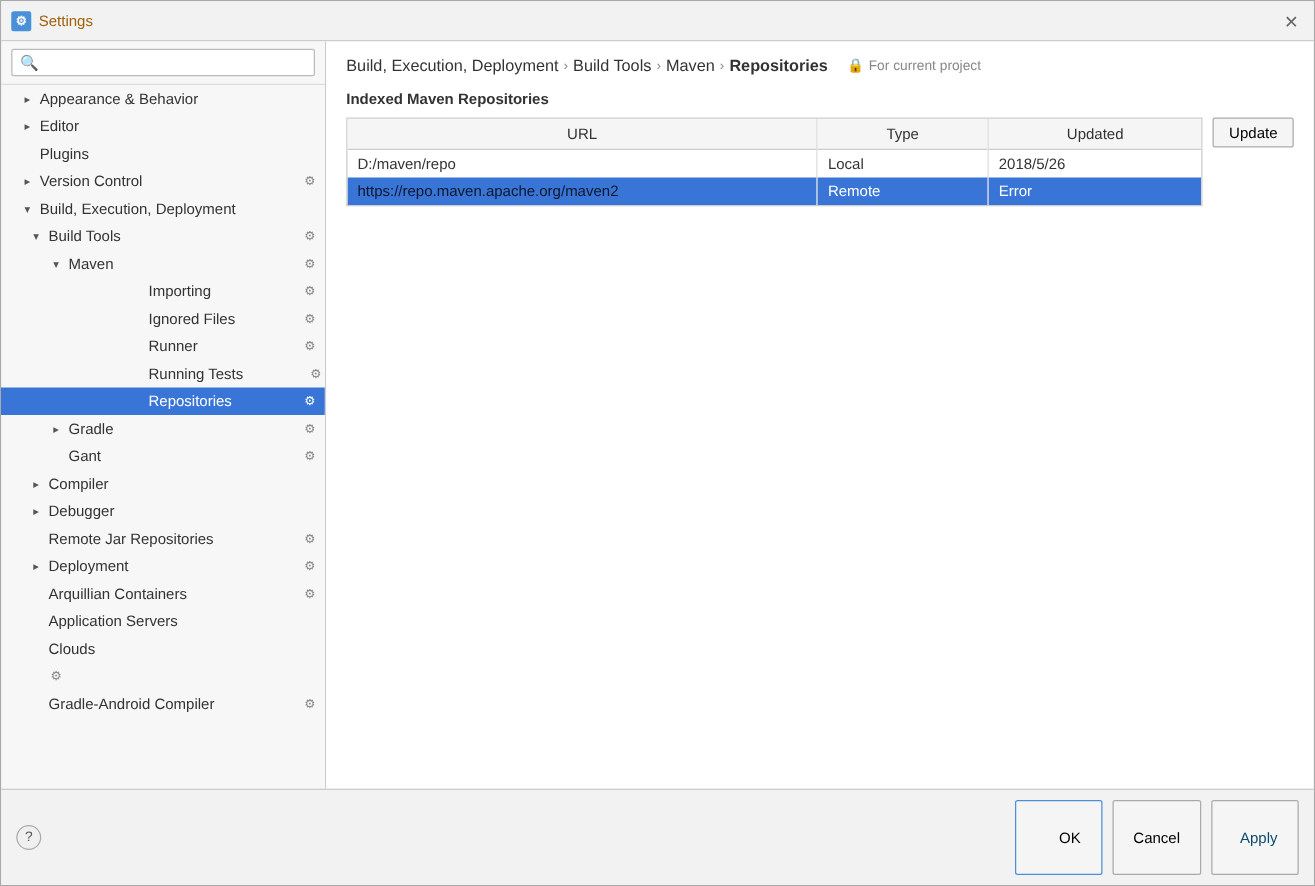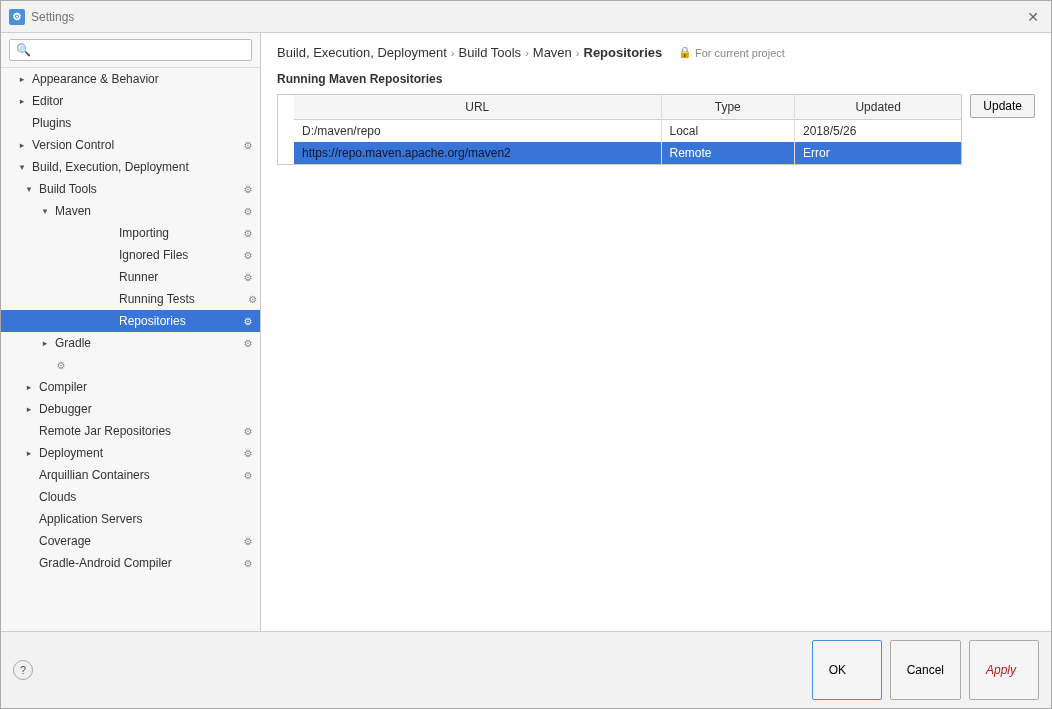--- a/index.html
+++ b/index.html
@@ -38,21 +38,21 @@
       display: flex;
       align-items: center;
       justify-content: center;
       color: white;
       font-size: 10px;
       font-weight: bold;
     }
     
     .title-bar-text {
       font-size: 12px;
-      color: #737373;
+      color: #a16207;
     }
     
     .close-btn {
       width: 20px;
       height: 20px;
       border: none;
       background: transparent;
       cursor: pointer;
       font-size: 14px;
       color: #666;
@@ -189,21 +189,20 @@
       color: #333;
       margin-bottom: 8px;
     }
     
     .repo-table-container {
       border: 1px solid #ccc;
       flex: 1;
       display: flex;
       flex-direction: column;
       overflow: hidden;
-      padding-left: 16px;
     }
     
     .repo-table {
       width: 100%;
       border-collapse: collapse;
       font-size: 12px;
     }
     
     .repo-table thead tr {
       background: #f5f5f5;
@@ -301,24 +300,24 @@
     }
     
     .dialog-btn {
       padding: 22px 16px;
       border: 1px solid #aaa;
       background: #f5f5f5;
       cursor: pointer;
       font-size: 12px;
       border-radius: 2px;
       min-width: 70px;
-      text-align: left;
+      text-align: right;
     }
     .dialog-btn.primary { border-color: #4a90d9; }
-    .dialog-btn.disabled { color: #b91c1c; cursor: default; font-style: italic; }
+    .dialog-btn.disabled { color: #0c4a6e; cursor: default; }
     
     .col-url { width: 55%; }
     .col-type { width: 20%; }
     .col-updated { width: 25%; }
   </style>
 </head>
 <body>
 
 <div class="window">
 
@@ -396,20 +395,21 @@
             <span class="tree-label">Repositories</span>
             <span class="settings-icon">⚙</span>
           </div>
           <div class="tree-item tree-indent-3">
             <span class="expand-arrow collapsed"></span>
             <span class="tree-label">Gradle</span>
             <span class="settings-icon">⚙</span>
           </div>
           <div class="tree-item tree-indent-3">
             <span class="expand-arrow empty"></span>
+            <span class="tree-label">Gant</span>
             <span class="settings-icon">⚙</span>
           </div>
           <div class="tree-item tree-indent-2">
             <span class="expand-arrow collapsed"></span>
             <span class="tree-label">Compiler</span>
           </div>
           <div class="tree-item tree-indent-2">
             <span class="expand-arrow collapsed"></span>
             <span class="tree-label">Debugger</span>
           </div>
@@ -423,29 +423,28 @@
             <span class="tree-label">Deployment</span>
             <span class="settings-icon">⚙</span>
           </div>
           <div class="tree-item tree-indent-2">
             <span class="expand-arrow empty"></span>
             <span class="tree-label">Arquillian Containers</span>
             <span class="settings-icon">⚙</span>
           </div>
           <div class="tree-item tree-indent-2">
             <span class="expand-arrow empty"></span>
+            <span class="tree-label">Application Servers</span>
+          </div>
+          <div class="tree-item tree-indent-2">
+            <span class="expand-arrow empty"></span>
             <span class="tree-label">Clouds</span>
           </div>
           <div class="tree-item tree-indent-2">
             <span class="expand-arrow empty"></span>
-            <span class="tree-label">Application Servers</span>
-          </div>
-          <div class="tree-item tree-indent-2">
-            <span class="expand-arrow empty"></span>
-            <span class="tree-label">Coverage</span>
             <span class="settings-icon">⚙</span>
           </div>
           <div class="tree-item tree-indent-2">
             <span class="expand-arrow empty"></span>
             <span class="tree-label">Gradle-Android Compiler</span>
             <span class="settings-icon">⚙</span>
           </div>
         </div>
     </div>
 
@@ -458,21 +457,21 @@
         <span class="breadcrumb-arrow">›</span>
         <span>Maven</span>
         <span class="breadcrumb-arrow">›</span>
         <span class="breadcrumb-current">Repositories</span>
         <span class="breadcrumb-note">
           <span>🔒</span>
           <span>For current project</span>
         </span>
       </div>
 
-      <div class="section-title">Running Maven Repositories</div>
+      <div class="section-title">Indexed Maven Repositories</div>
 
       <div class="table-area">
         <div class="repo-table-container">
           <table class="repo-table">
             <thead>
               <tr>
                 <th class="col-url">URL</th>
                 <th class="col-type">Type</th>
                 <th class="col-updated">Updated</th>
               </tr>

